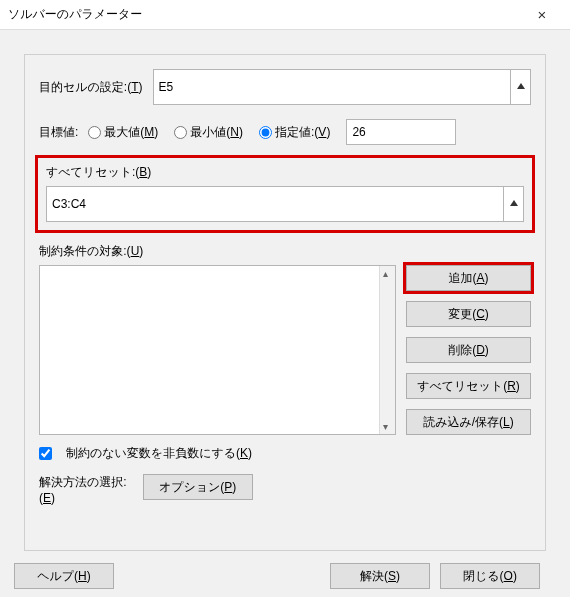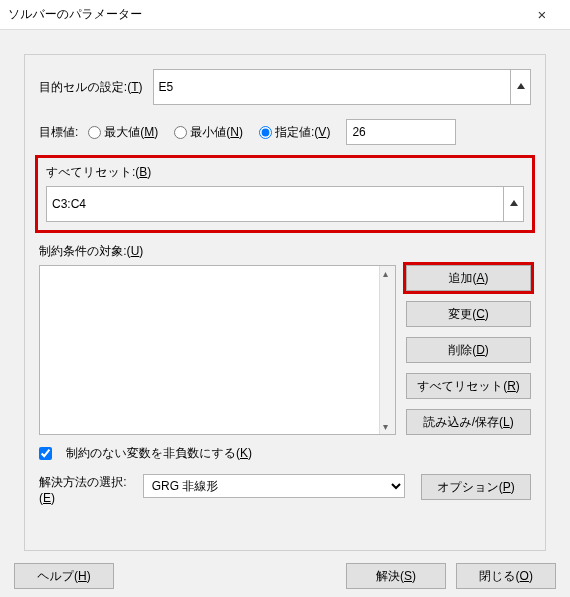--- a/index.html
+++ b/index.html
@@ -33,21 +33,21 @@
   .btncol { width:125px; display:flex; flex-direction:column; gap:10px; }
   .btn { height:26px; border:1px solid #adadad; background:#e1e1e1;
          display:flex; align-items:center; justify-content:center; cursor:pointer;
          font:inherit; white-space:nowrap; }
   .btn.hlred { outline:3px solid #d40000; }
   .chk{ display:flex; align-items:center; gap:14px; margin-bottom:12px;}
   .chk input{margin:0}
   .sel { flex:1; height:24px; border:1px solid #b5b5b5; background:#fff; font:inherit; padding:0 4px;}
   .infobox { border:1px solid #cfcfcf; padding:8px 10px 10px; line-height:1.5; }
   .infobox .h{margin-bottom:4px;}
-  .footer { position:absolute; left:0; right:0; bottom:8px; display:flex; padding:0 14px; gap:10px;align-items:flex-end;}
+  .footer { position:absolute; left:0; right:16px; bottom:8px; display:flex; padding:0 14px; gap:10px;align-items:flex-end;}
   .footer .sp{flex:1}
   .footer .btn{ width:100px; }
   .subrow{ display:flex; align-items:flex-start; gap:16px;}
 </style>
 </head>
 <body>
 
 <div class="titlebar">
   <span class="title">ソルバーのパラメーター</span>
   <span class="close">×</span>
@@ -141,23 +141,20 @@
 
   <label class="chk">
     <input type="checkbox" checked="" style="">
     <span><span>制約のない変数を非負数にする(</span><span class="und">K</span><span>)</span></span>
   </label>
 
   <div class="subrow" style="margin-bottom:12px;">
     <span class="lbl">
       解決方法の選択:<br>(<span class="und">E</span>)
     </span>
-    <select class="sel">
-      <option>GRG 非線形</option>
-    </select>
     <button class="btn" style="width:110px">
       <span>オプション(</span>
         <span class="und">P</span>
         <span>)</span>
     </button>
   </div>
 
 
 </div>
 

